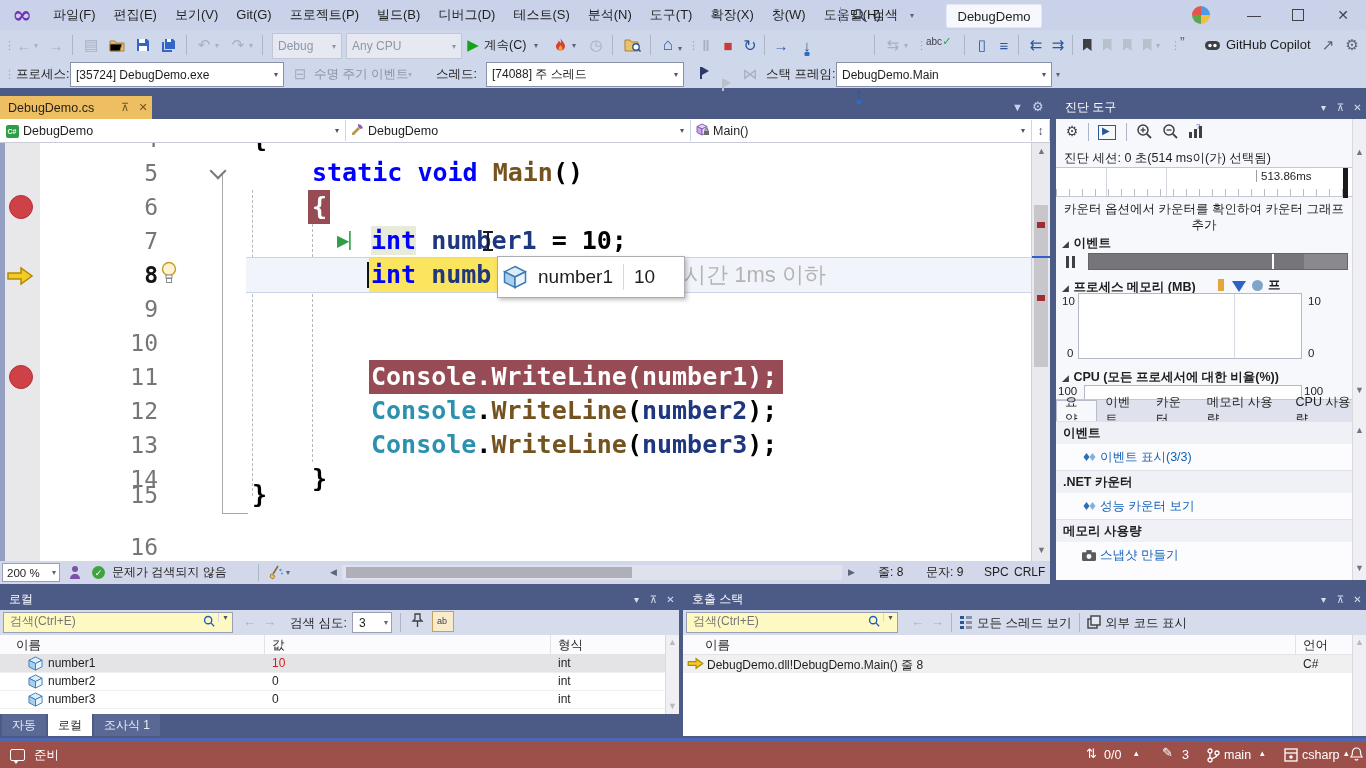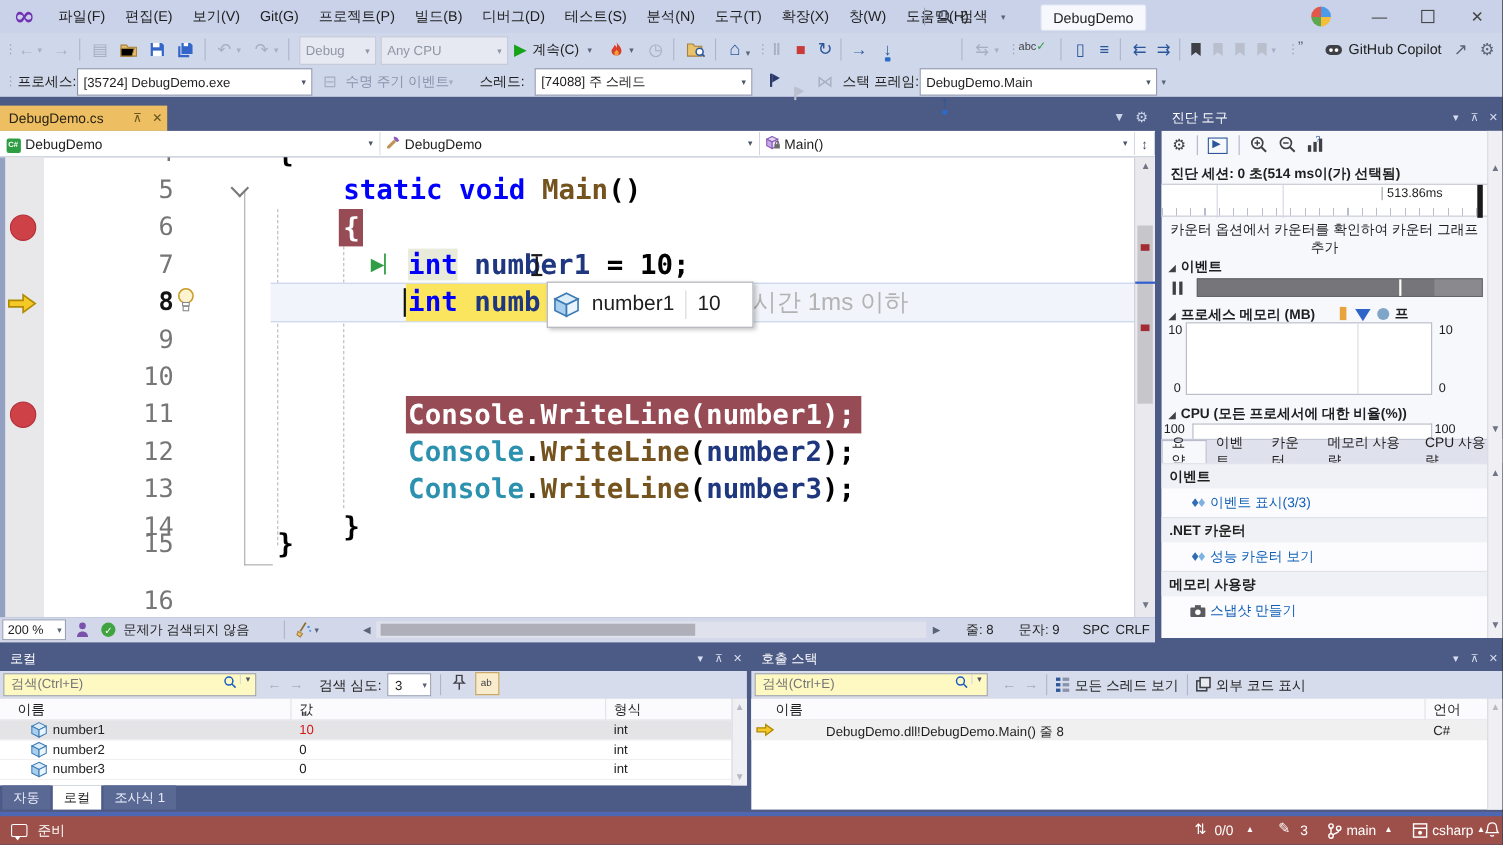--- a/index.html
+++ b/index.html
@@ -111,21 +111,21 @@
   .colsep{width:1px;background:#E2E2E8;}
   .grow{font-size:12px;color:#1E1E1E;}
   .btab{height:22px;display:flex;align-items:center;justify-content:center;font-size:12px;}
   .btab.on{background:#FFFFFF;color:#1E1E1E;}
   .btab.off{background:#5A6894;color:#E8ECF8;}
 
   
   #diag{left:1056px;top:96px;width:310px;height:484px;}
   #diagbody{left:0;top:23px;width:310px;height:461px;background:#F7F8FC;}
   .dgico{color:#3F3F46;font-size:14px;}
-  .dsession{font-size:12.5px;font-weight:bold;color:#1E1E1E;}
+  .dsession{font-size:12.5px;font-weight:normal;color:#1E1E1E;}
   .dtimeline{background:#FFFFFF;border-top:1px solid #C3C6D4;border-bottom:1px solid #C3C6D4;box-sizing:border-box;}
   .ticks{background-image:repeating-linear-gradient(90deg,#B9BDC9 0 1px,transparent 1px 13px);}
   .dhint{font-size:12.5px;color:#1E1E1E;text-align:center;line-height:16px;}
   .dsech{font-size:12.5px;font-weight:bold;color:#1E1E1E;}
   .dtri{font-size:9px;color:#3F3F46;}
   .evbar{background:#76767A;border:1px solid #64646A;box-sizing:border-box;}
   .axlbl{font-size:11.5px;color:#1E1E1E;}
   .plot{background:#FFFFFF;border:1px solid #B5B8C6;box-sizing:border-box;}
   #diag-tabs{display:flex;background:#DFE2EC;border-top:1px solid #C3C6D4;box-sizing:border-box;}
   .dtab{padding:0 8px;font-size:12.5px;color:#1E1E1E;display:flex;align-items:center;height:21px;}
@@ -793,21 +793,21 @@
         <span class="ab" style="left:620px;top:2px;">언어</span>
         <span class="ab colsep" style="left:612px;top:0;height:20px;"></span>
       </div>
       <div id="cs-rows" class="ab" style="left:0;top:20px;width:669px;">
           <div class="grow" style="position: relative; height: 18px; background: rgb(240, 240, 241);">
             <span class="ic" style="position: absolute; left: 4px; top: 2px;">
               <svg width="17" height="13" viewBox="0 0 28 20">
                 <path d="M2 7h13V2l11 8-11 8v-5H2z" fill="#F5C928" stroke="#B08A00" stroke-width="2"></path>
               </svg>
             </span>
-            <span style="position: absolute; left: 24px; top: 2px; margin-left: 44px;">DebugDemo.dll!DebugDemo.Main() 줄 8</span>
+            <span style="position: absolute; left: 24px; top: 2px;">DebugDemo.dll!DebugDemo.Main() 줄 8</span>
             <span style="position: absolute; left: 620px; top: 2px;">C#</span>
           </div>
         </div>
       <div class="ab rail" style="left:669px;top:0;width:14px;height:101px;">
         <div class="ab sarrow ic" style="left:0;top:2px;width:13px;color:#B8B8C0;">▲</div>
       </div>
     </div>
   </div>
 
   <div id="statusbar" class="ab">

